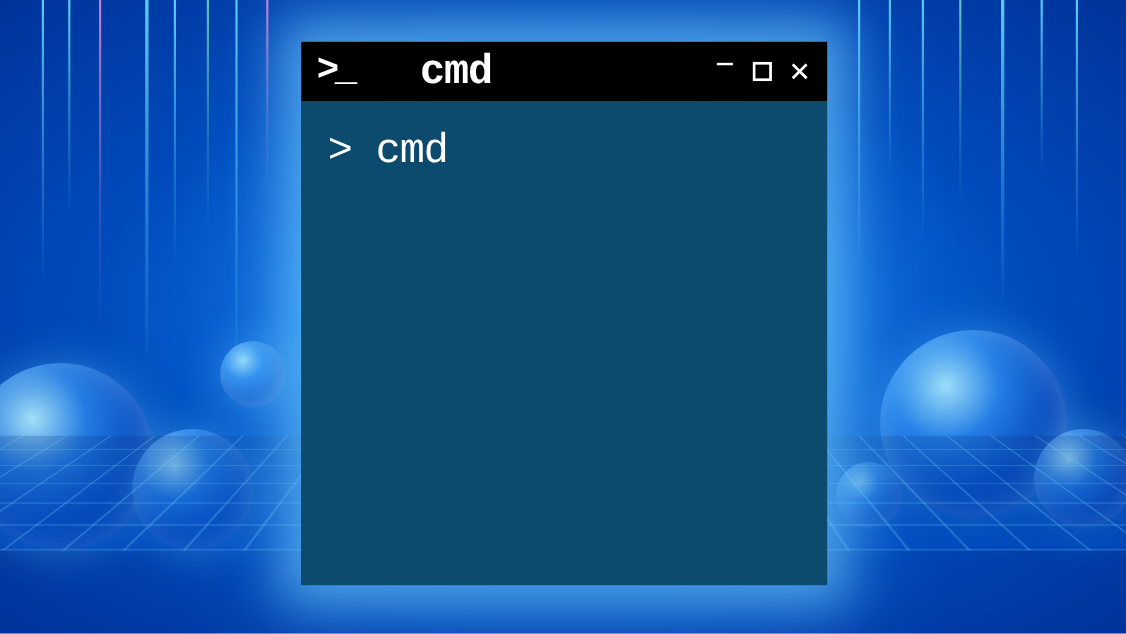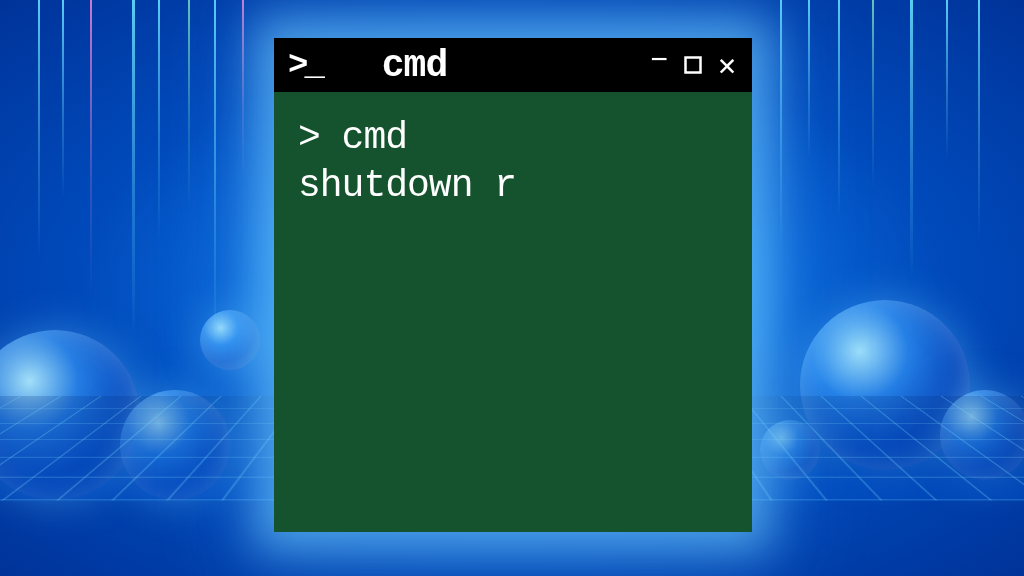--- a/index.html
+++ b/index.html
@@ -108,21 +108,21 @@
       font-weight: 400;
       cursor: pointer;
       user-select: none;
     }
     .win-btn.min { font-size: 30px; position: relative; top: -4px; }
     .win-btn.max svg { width: 18px; height: 18px; }
     .win-btn.close { font-size: 30px; font-weight: 300; }
 
     .terminal-body {
       flex: 1;
-      background: #14532d;
+      background: #0c4a6e;
       padding: 22px 24px;
       font-family: "Courier New", monospace;
       font-size: 38px;
       font-weight: 500;
       color: #fff;
       line-height: 1.25;
       letter-spacing: -1px;
       overflow: hidden;
     }
     .terminal-line {
@@ -169,15 +169,14 @@
       <div class="win-btn max">
         <svg viewBox="0 0 18 18">
           <rect x="1.5" y="1.5" width="15" height="15" fill="none" stroke="#fff" stroke-width="2.5"></rect>
         </svg>
       </div>
       <div class="win-btn close">✕</div>
     </div>
   </div>
   <div class="terminal-body">
     <div class="terminal-line">&gt; cmd</div>
-    <div class="terminal-line">shutdown r</div>
   </div>
 </div>
 
 </body></html>

